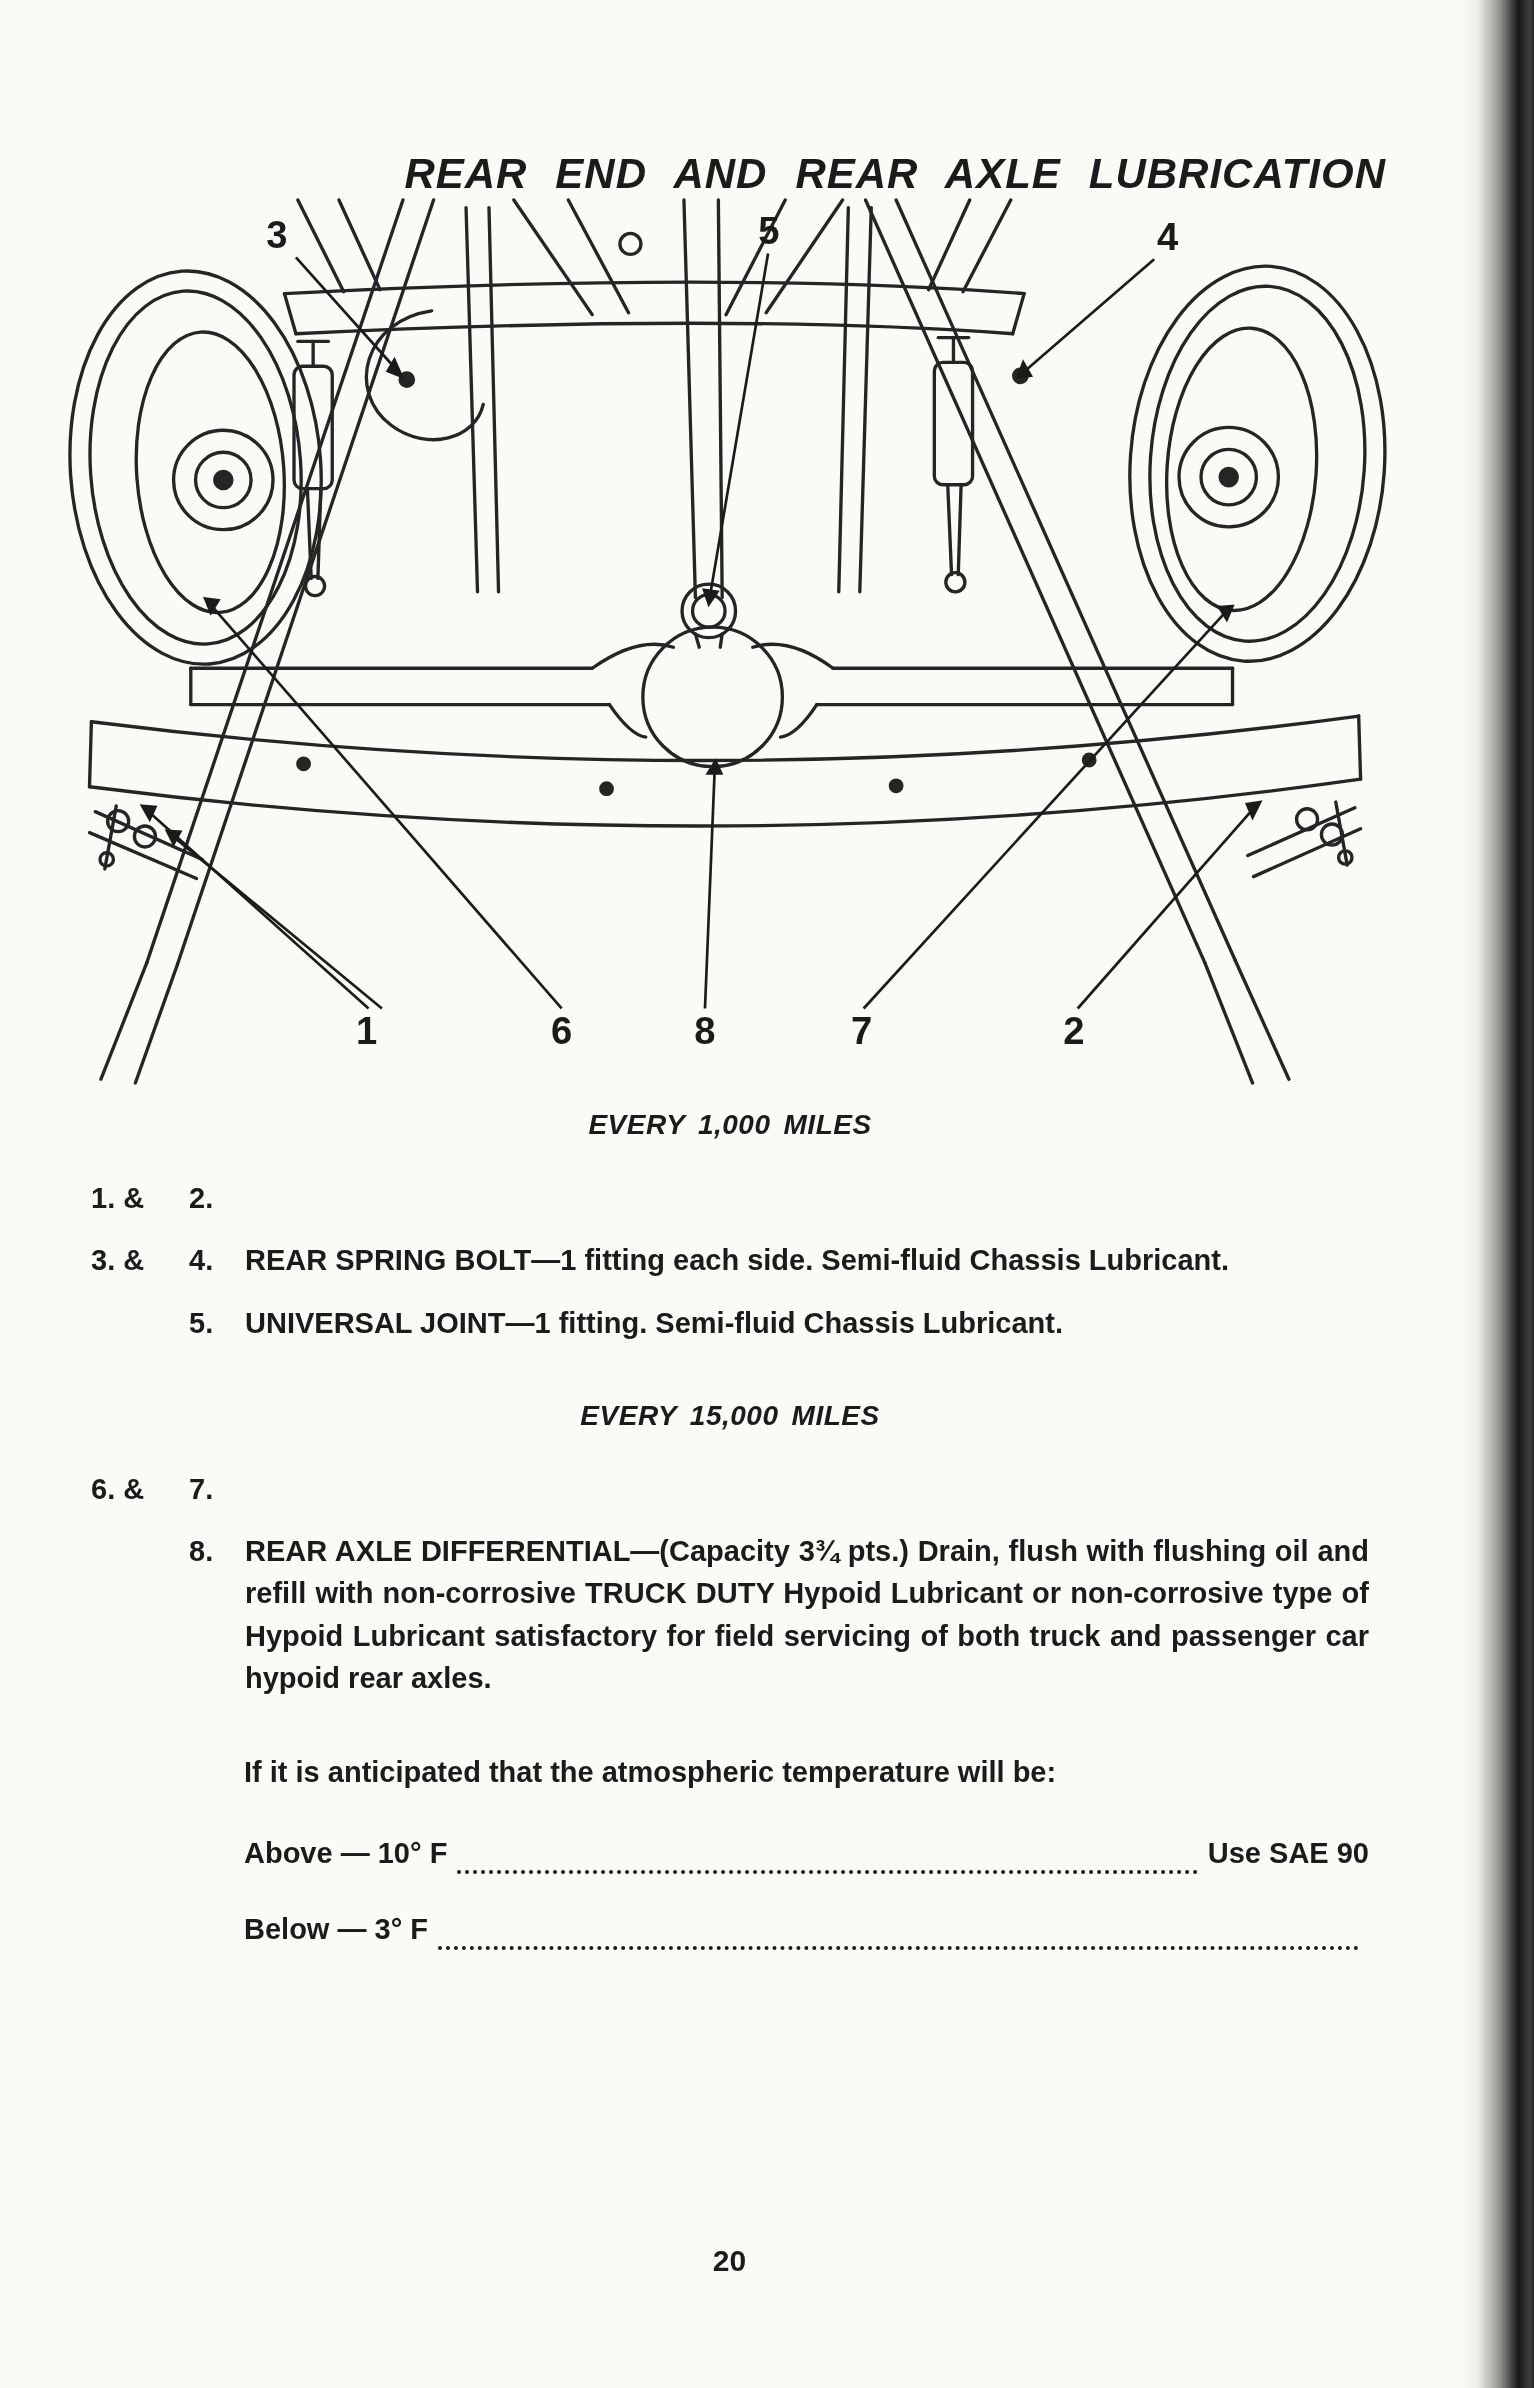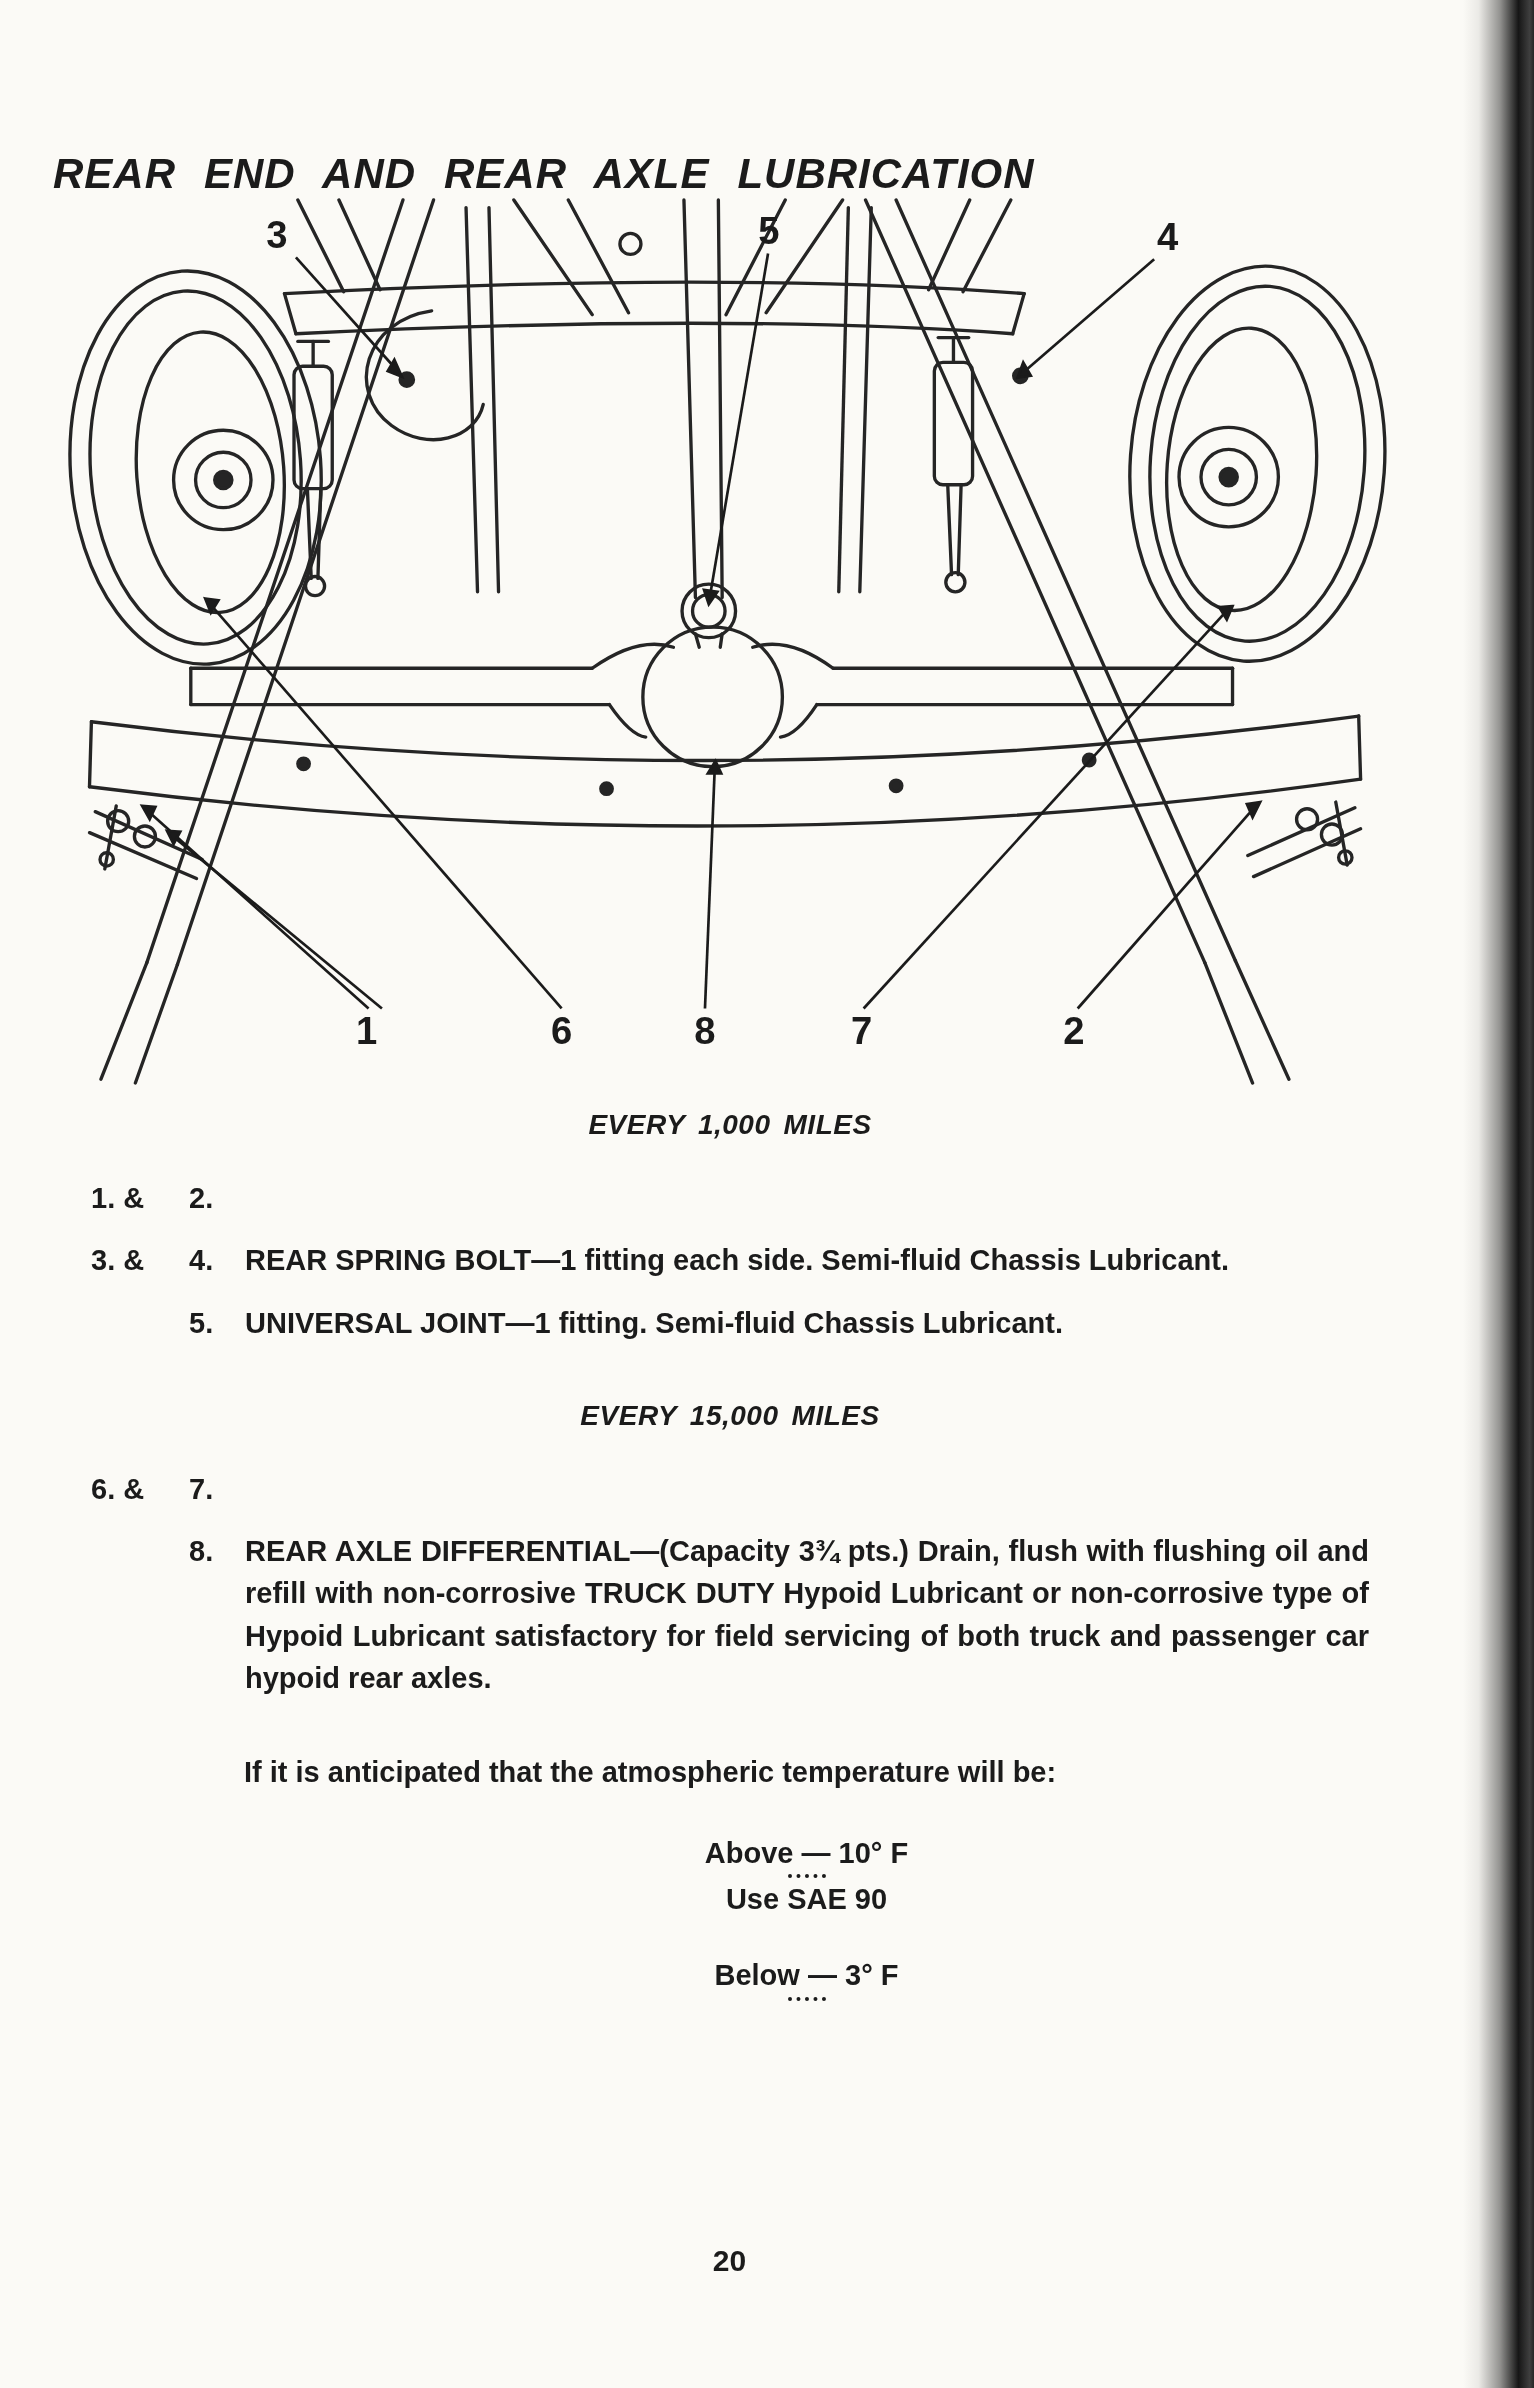--- a/index.html
+++ b/index.html
@@ -21,21 +21,21 @@
       rgba(20,20,20,0) 0%,
       rgba(20,20,20,0.07) 22%,
       rgba(20,20,20,0.45) 52%,
       #161616 78%,
       #3f3f3f 94%,
       #262626 100%);
   }
   .title {
     position: absolute;
     top: 122px; left: 53px; width: 1333px;
-    text-align: left;
+    text-align: right;
     font-size: 42px; font-weight: 700; font-style: italic;
     letter-spacing: 1px; word-spacing: 15.3px;
   }
   .figure {
     position: absolute;
     top: 197px; left: 57px;
     width: 1338px; height: 889px;
   }
   .figure svg { width: 100%; height: 100%; display: block; }
 
@@ -54,21 +54,21 @@
   .item {
     display: grid;
     grid-template-columns: 98px 56px 1fr;
     margin-bottom: 20px;
   }
   .item .ref { white-space: nowrap; }
   .item-text { margin: 0; text-align: justify; }
 
   .temp-block { margin-top: 52px; margin-left: 153px; }
   .temp-intro { margin: 0 0 38px 0; }
-  .temp-row { display: flex; align-items: center; margin-bottom: 34px; flex-direction: column; }
+  .temp-row { display: flex; align-items: flex-end; margin-bottom: 34px; }
   .temp-label { white-space: nowrap; }
   .leader {
     flex: 1; height: 31px; min-width: 38px;
     border-bottom: 4.8px dotted #1b1b1b;
     margin: 0 9.6px;
   }
   .temp-value { white-space: nowrap; }
   .temp-value-block { text-align: left; white-space: nowrap; }
 
   .page-number {

